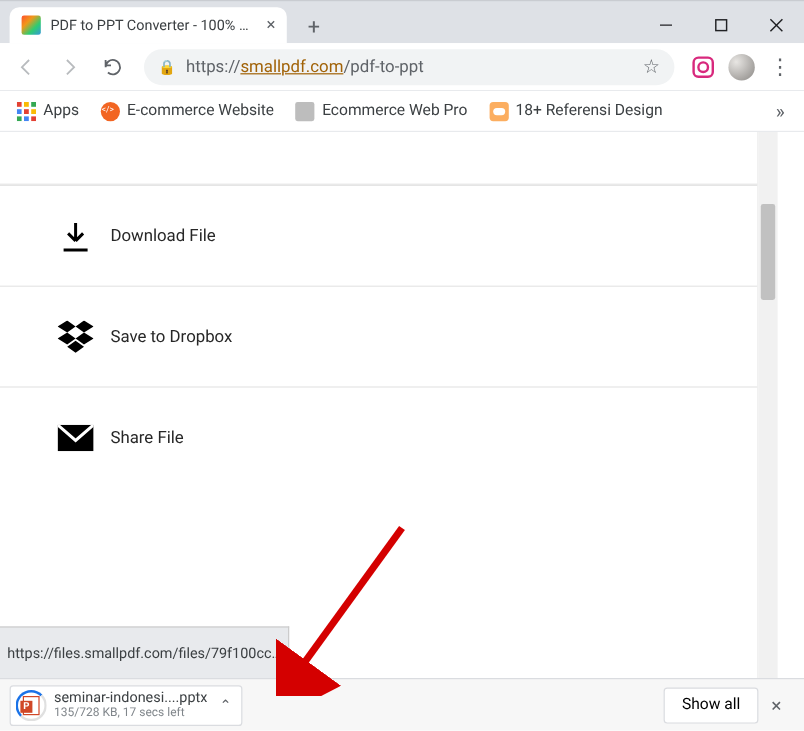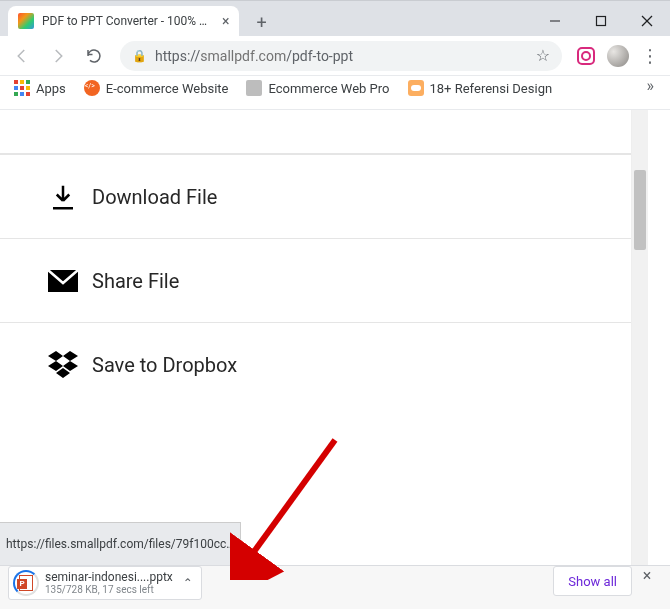--- a/index.html
+++ b/index.html
@@ -16,66 +16,66 @@
   .winbtn { width: 46px; height: 30px; display: flex; align-items: center; justify-content: center; color: #202124; }
   .winbtn svg { width: 12px; height: 12px; }
 
   
   .toolbar { height: 40px; background: #fff; display: flex; align-items: center; padding: 0 6px; gap: 4px; border-bottom: 1px solid #e8eaed; }
   .navbtn { width: 32px; height: 32px; display: flex; align-items: center; justify-content: center; color: #5f6368; border-radius: 50%; }
   .navbtn.disabled { color: #b8bbbe; }
   .omnibox { flex: 1; height: 30px; background: #f1f3f4; border-radius: 15px; display: flex; align-items: center; padding: 0 12px; color: #202124; font-size: 14px; margin: 0 6px; gap: 8px; }
   .omnibox .lock { color: #5f6368; font-size: 12px; }
   .omnibox .url { flex: 1; color: #5f6368; white-space: nowrap; overflow: hidden; }
-  .omnibox .url .host { color: #737373; }
+  .omnibox .url .host { color: #a16207; text-decoration: underline; }
   .omnibox .star { color: #5f6368; font-size: 16px; }
   .toolbar-icon { width: 28px; height: 28px; display: flex; align-items: center; justify-content: center; }
   .insta { width: 18px; height: 18px; border: 2px solid #d8297d; border-radius: 5px; position: relative; }
   .insta::after { content: ""; position: absolute; width: 6px; height: 6px; border: 2px solid #d8297d; border-radius: 50%; top: 2px; left: 2px; }
   .avatar { width: 22px; height: 22px; border-radius: 50%; background: radial-gradient(circle at 30% 30%, #e8e6e3, #8a8784); }
   .kebab { font-size: 18px; color: #5f6368; }
 
   
-  .bookmarks { height: 34px; background: #fff; display: flex; align-items: flex-start; padding: 0 8px; gap: 6px; border-bottom: 1px solid #e8eaed; font-size: 13px; color: #3c4043; }
+  .bookmarks { height: 34px; background: #fff; display: flex; align-items: center; padding: 0 8px; gap: 6px; border-bottom: 1px solid #e8eaed; font-size: 13px; color: #3c4043; }
   .bm-item { display: flex; align-items: center; gap: 6px; padding: 4px 6px; white-space: nowrap; max-width: 160px; }
   .bm-item span { overflow: hidden; text-overflow: ellipsis; }
   .apps-icon { width: 16px; height: 16px; display: grid; grid-template-columns: repeat(3,4px); grid-template-rows: repeat(3,4px); gap: 2px; }
   .apps-icon i { width: 4px; height: 4px; }
   .apps-icon i:nth-child(1){background:#e34133}.apps-icon i:nth-child(2){background:#fabb05}.apps-icon i:nth-child(3){background:#34a853}.apps-icon i:nth-child(4){background:#4285f4}.apps-icon i:nth-child(5){background:#e34133}.apps-icon i:nth-child(6){background:#fabb05}.apps-icon i:nth-child(7){background:#34a853}.apps-icon i:nth-child(8){background:#4285f4}.apps-icon i:nth-child(9){background:#e34133}
   .bm-grey { width: 16px; height: 16px; background: #bdbdbd; border-radius: 2px; }
   .bm-orange { width: 16px; height: 16px; background: #f26522; border-radius: 50%; position: relative; }
   .bm-orange::after { content:"</>"; color:#fff; font-size:7px; position:absolute; top:2px; left:1px; }
   .bm-cloud { width:16px; height:16px; background:#fcae60; border-radius:3px; position:relative; }
   .bm-cloud::after{ content:""; position:absolute; width:10px; height:6px; background:#fff; border-radius:6px; top:5px; left:3px; }
   .bm-more { margin-left: auto; font-size: 16px; color: #5f6368; padding: 0 8px; }
 
   
   .page { position: absolute; top: 110px; bottom: 44px; left: 0; right: 0; overflow: hidden; background: #fff; display: flex; }
   .page-inner { width: 632px; background: #fff; border-right: 1px solid #eee; }
   .item { display: flex; align-items: center; height: 84px; padding: 0 24px 0 48px; border-top: 1px solid #e5e5e5; cursor: pointer; }
   .item .icon-slot { width: 44px; display: flex; justify-content: flex-start; }
-  .item .label { font-size: 20px; color: #272727; text-align: center; }
+  .item .label { font-size: 14px; color: #272727; text-align: center; }
   .first-sep { height: 44px; border-bottom: 1px solid #e5e5e5; }
   .page-scroll { width: 16px; background: #f1f1f1; position: relative; }
   .page-scroll .thumb { position: absolute; top: 60px; left: 2px; width: 12px; height: 80px; background: #c1c1c1; border-radius: 2px; }
 
   .hover-url { position: absolute; left: 0; bottom: 44px; background: #e8eaed; color: #3c4043; font-size: 12px; padding: 14px 6px; border: 1px solid #ccc; border-left: none; border-bottom: none; max-width: 250px; white-space: nowrap; overflow: hidden; text-overflow: ellipsis; z-index: 5; }
 
   
-  .dlbar { position: absolute; bottom: 0; left: 0; right: 0; height: 44px; background: #f7f7f7; border-top: 1px solid #dadce0; display: flex; align-items: flex-start; padding: 0 8px; }
+  .dlbar { position: absolute; bottom: 0; left: 0; right: 0; height: 44px; background: #f7f7f7; border-top: 1px solid #dadce0; display: flex; align-items: center; padding: 0 8px; }
   .dlitem { display: flex; align-items: center; background: #fff; border: 1px solid #dadce0; border-radius: 3px; height: 34px; padding: 0 8px 0 4px; gap: 6px; position: relative; }
   .dlicon-wrap { width: 26px; height: 26px; position: relative; display: flex; align-items: center; justify-content: center; }
   .ring { position: absolute; width: 26px; height: 26px; border: 2px solid #e0e0e0; border-top-color: #1a73e8; border-left-color: #1a73e8; border-radius: 50%; }
   .ppticon { width: 14px; height: 16px; background: #fff; border: 1px solid #d04727; position: relative; }
   .ppticon::after { content: "P"; color: #fff; background: #d04727; font-size: 8px; position: absolute; left: -3px; top: 3px; width: 10px; height: 10px; line-height: 10px; text-align: center; font-weight: bold; }
   .dlinfo { display: flex; flex-direction: column; line-height: 1.1; }
   .dlname { font-size: 12px; color: #3c4043; }
   .dlstatus { font-size: 10px; color: #80868b; }
   .dlchev { color: #5f6368; font-size: 12px; padding-left: 4px; }
-  .showall { margin-left: auto; background: #fff; border: 1px solid #dadce0; border-radius: 3px; height: 30px; padding: 0 14px; font-size: 13px; color: #6d28d9; display: flex; align-items: center; }
+  .showall { margin-left: auto; background: #fff; border: 1px solid #dadce0; border-radius: 3px; height: 30px; padding: 0 14px; font-size: 13px; color: #000000; display: flex; align-items: center; }
   .dlclose { width: 30px; display: flex; align-items: center; justify-content: center; color: #5f6368; font-size: 16px; }
 
   
   .arrow { position: absolute; z-index: 10; pointer-events: none; }
 </style>
 </head>
 <body>
 
 <div class="titlebar">
   <div class="tab">
@@ -174,35 +174,35 @@
       <span class="icon-slot">
         <svg width="30" height="30" viewBox="0 0 24 24">
             <path d="M12 3v12m0 0l-5-5m5 5l5-5M4 21h16" fill="none" stroke="#000" stroke-width="2"></path>
           </svg>
       </span>
       <span class="label">Download File</span>
     </div>
 
     <div class="item">
       <span class="icon-slot">
+        <svg width="30" height="28" viewBox="0 0 30 28" fill="#000">
+            <path d="M8 0 L0 5 L8 10 L15 5 Z M22 0 L15 5 L22 10 L30 5 Z M0 15 L8 10 L15 15 L8 20 Z M15 15 L22 10 L30 15 L22 20 Z M8 22 L15 17 L22 22 L15 27 Z"></path>
+          </svg>
+      </span>
+      <span class="label">Save to Dropbox</span>
+    </div>
+
+    <div class="item">
+      <span class="icon-slot">
         <svg width="30" height="22" viewBox="0 0 30 22">
             <rect width="30" height="22" fill="#000"></rect>
             <path d="M0 0 L15 13 L30 0" fill="none" stroke="#fff" stroke-width="2.5"></path>
           </svg>
       </span>
       <span class="label">Share File</span>
-    </div>
-
-    <div class="item">
-      <span class="icon-slot">
-        <svg width="30" height="28" viewBox="0 0 30 28" fill="#000">
-            <path d="M8 0 L0 5 L8 10 L15 5 Z M22 0 L15 5 L22 10 L30 5 Z M0 15 L8 10 L15 15 L8 20 Z M15 15 L22 10 L30 15 L22 20 Z M8 22 L15 17 L22 22 L15 27 Z"></path>
-          </svg>
-      </span>
-      <span class="label">Save to Dropbox</span>
     </div>
 
 
   </div>
   <div class="page-scroll">
     <div class="thumb"></div>
   </div>
 </div>
 
 <div class="hover-url">https://files.smallpdf.com/files/79f100cc…</div>

